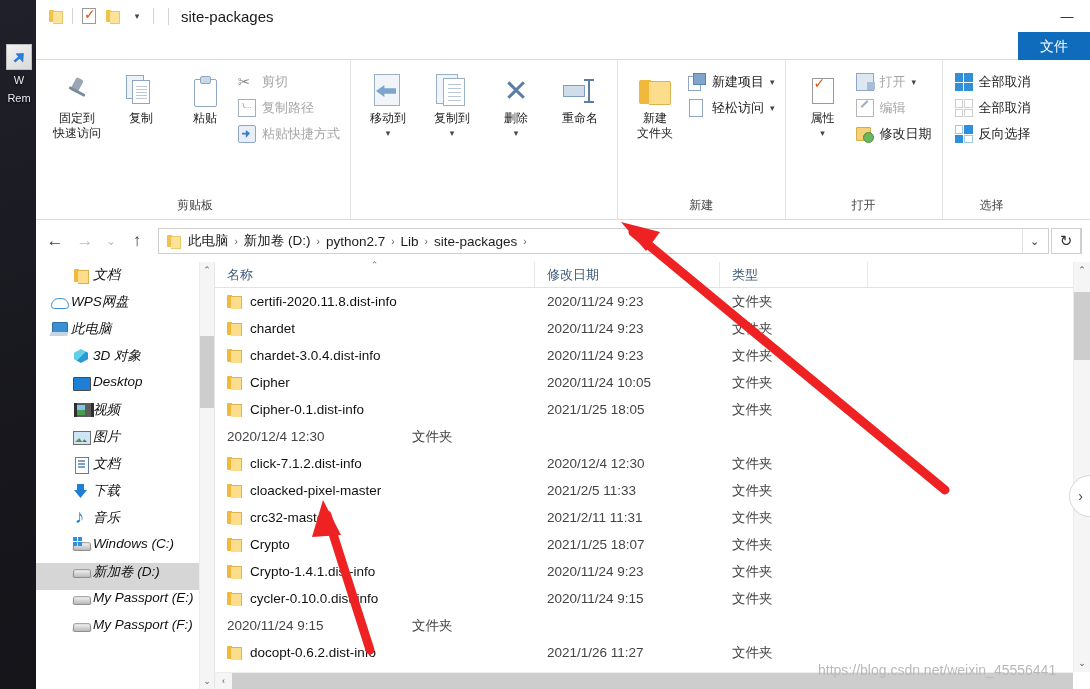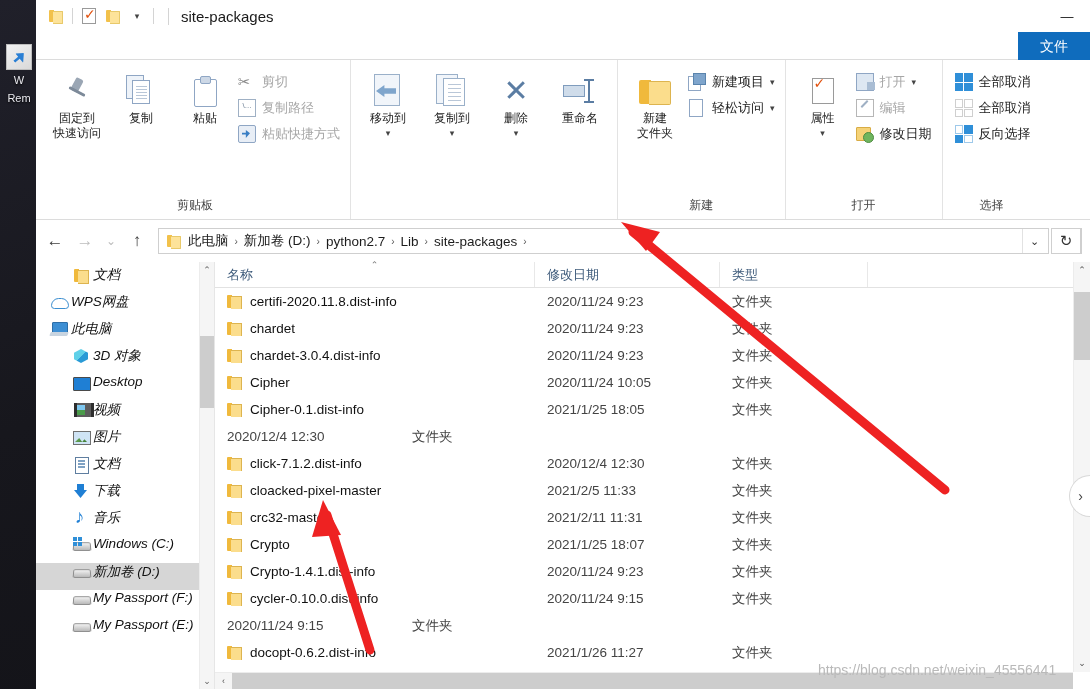--- a/index.html
+++ b/index.html
@@ -942,25 +942,25 @@
           <li class="indent1">
             <span class="nic nic-drive win"></span>
             <span>Windows (C:)</span>
           </li>
           <li class="indent1 sel2">
             <span class="nic nic-drive"></span>
             <span>新加卷 (D:)</span>
           </li>
           <li class="indent1">
             <span class="nic nic-drive"></span>
-            <span>My Passport (F:)</span>
+            <span>My Passport (E:)</span>
           </li>
           <li class="indent1">
             <span class="nic nic-drive"></span>
-            <span>My Passport (E:)</span>
+            <span>My Passport (F:)</span>
           </li>
         </ul>
       <div id="navscroll">
         <div class="arr">⌃</div>
         <div class="thumb"></div>
         <div class="arr bot">⌄</div>
       </div>
     </div>
 
     <div id="filepane">

